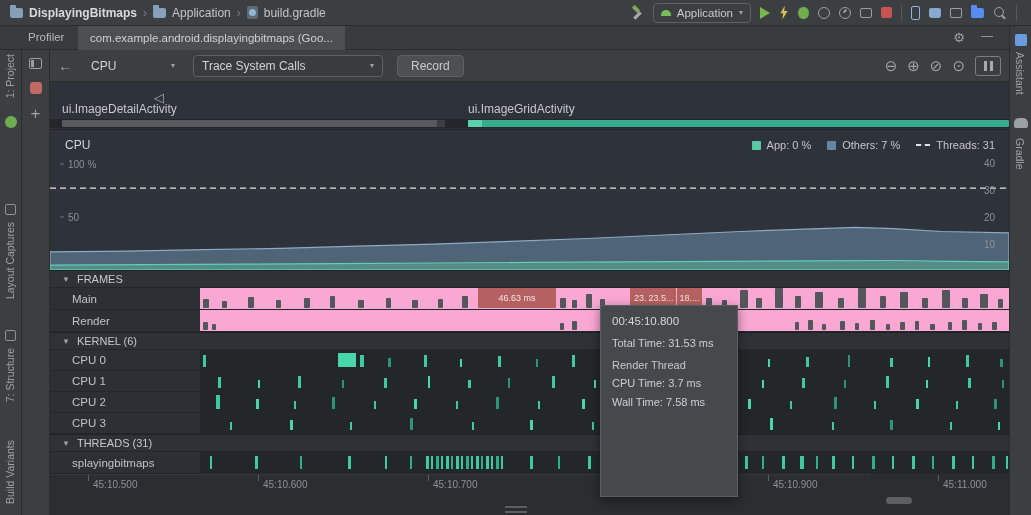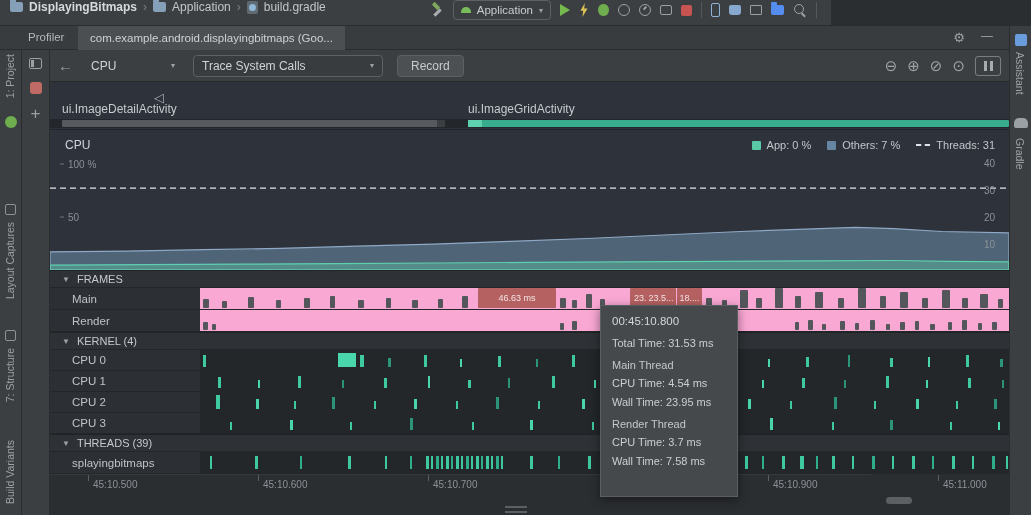--- a/index.html
+++ b/index.html
@@ -1,21 +1,21 @@
 <!DOCTYPE html>
 <html><head>
 <meta charset="utf-8">
 <style>
   *{margin:0;padding:0;box-sizing:border-box}
   html,body{width:1031px;height:515px;overflow:hidden;background:#2b2e31;
     font-family:"Liberation Sans","DejaVu Sans",sans-serif;color:#c2c6c9;font-size:12px}
 
   
-  .topbar{position:absolute;left:0;top:0;width:831px;height:26px;background:#3c3f41;
-    border-bottom:1px solid #2a2c2e;display:flex;align-items:flex-start}
+  .topbar{position:absolute;left:0;top:0;width:1031px;height:26px;background:#3c3f41;
+    border-bottom:1px solid #2a2c2e;display:flex;align-items:center}
   .crumbs{display:flex;align-items:center;gap:6px;padding-left:10px}
   .crumb{font-size:12px;color:#c2c6c9;white-space:nowrap;cursor:default}
   .crumb.strong{font-weight:bold;color:#d6dadd}
   .csep{color:#7b8085;font-size:12px}
   .topbar-right{margin-left:auto;display:flex;align-items:center;gap:9px;padding-right:14px}
   .folder-ic{width:13px;height:10px;background:#87a0ba;border-radius:1px 2px 2px 2px;position:relative;flex:none;display:inline-block}
   .folder-ic::before{content:'';position:absolute;top:-3px;left:0;width:6px;height:3px;background:inherit;border-radius:1px 1px 0 0}
   .folder-ic.blue{background:#548cf0}
   .gradlefile-ic{width:11px;height:13px;background:#5f6a72;border-radius:2px;position:relative;display:inline-block}
   .gradlefile-ic::after{content:'';position:absolute;left:2px;top:3px;width:7px;height:7px;border-radius:50%;background:#8fb8d8}
@@ -334,21 +334,21 @@
         <div class="fbar" style="left: 730px; width: 5px; height: 6px;"></div>
         <div class="fbar" style="left: 748px; width: 4px; height: 8px;"></div>
         <div class="fbar" style="left: 762px; width: 5px; height: 10px;"></div>
         <div class="fbar" style="left: 778px; width: 4px; height: 7px;"></div>
         <div class="fbar" style="left: 792px; width: 5px; height: 8px;"></div>
       </div>
   </div>
 
   <section class="sec-header" style="top:282px">
     <span class="tri">▼</span>
-    <span>KERNEL (4)</span>
+    <span>KERNEL (6)</span>
   </section>
   <div class="row" style="top:300px;height:21px">
     <span class="row-label">CPU 0</span>
     <div class="track dark" id="kernel-0">
         <div class="kbar" style="left: 3px; width: 3px; height: 12px;"></div>
         <div class="kbar" style="left: 138px; width: 18px; height: 14px;"></div>
         <div class="kbar" style="left: 160px; width: 4px; height: 12px;"></div>
         <div class="kbar" style="left: 188px; width: 3px; height: 9px;"></div>
         <div class="kbar" style="left: 224px; width: 3px; height: 12px;"></div>
         <div class="kbar" style="left: 260px; width: 2px; height: 8px;"></div>
@@ -433,21 +433,21 @@
         <div class="kbar" style="left: 570px; width: 3px; height: 12px;"></div>
         <div class="kbar" style="left: 632px; width: 2px; height: 8px;"></div>
         <div class="kbar" style="left: 690px; width: 3px; height: 10px;"></div>
         <div class="kbar" style="left: 750px; width: 2px; height: 8px;"></div>
         <div class="kbar" style="left: 798px; width: 2px; height: 8px;"></div>
       </div>
   </div>
 
   <section class="sec-header" style="top:384px">
     <span class="tri">▼</span>
-    <span>THREADS (39)</span>
+    <span>THREADS (31)</span>
   </section>
   <div class="row" style="top:402px;height:22px">
     <span class="row-label">splayingbitmaps</span>
     <div class="track dark" id="thread-0">
         <div class="tbar" style="left: 10px; width: 2px; height: 13px;"></div>
         <div class="tbar" style="left: 55px; width: 3px; height: 13px;"></div>
         <div class="tbar" style="left: 100px; width: 2px; height: 13px;"></div>
         <div class="tbar" style="left: 148px; width: 3px; height: 13px;"></div>
         <div class="tbar" style="left: 185px; width: 2px; height: 13px;"></div>
         <div class="tbar" style="left: 210px; width: 2px; height: 13px;"></div>
@@ -503,24 +503,19 @@
 
   <div class="bottom-bar">
     <div class="hscroll"></div>
     <div class="grip"></div>
   </div>
 
   <div class="ptooltip">
     <div class="tt-time">00:45:10.800</div>
     <div class="tt-line">Total Time: 31.53 ms</div>
     <div class="tt-sec">
-      <div class="tt-title">Main Thread</div>
-      <div class="tt-line">CPU Time: 4.54 ms</div>
-      <div class="tt-line">Wall Time: 23.95 ms</div>
-    </div>
-    <div class="tt-sec">
       <div class="tt-title">Render Thread</div>
       <div class="tt-line">CPU Time: 3.7 ms</div>
       <div class="tt-line">Wall Time: 7.58 ms</div>
     </div>
   </div>
 
 </main>
 
 </body></html>

